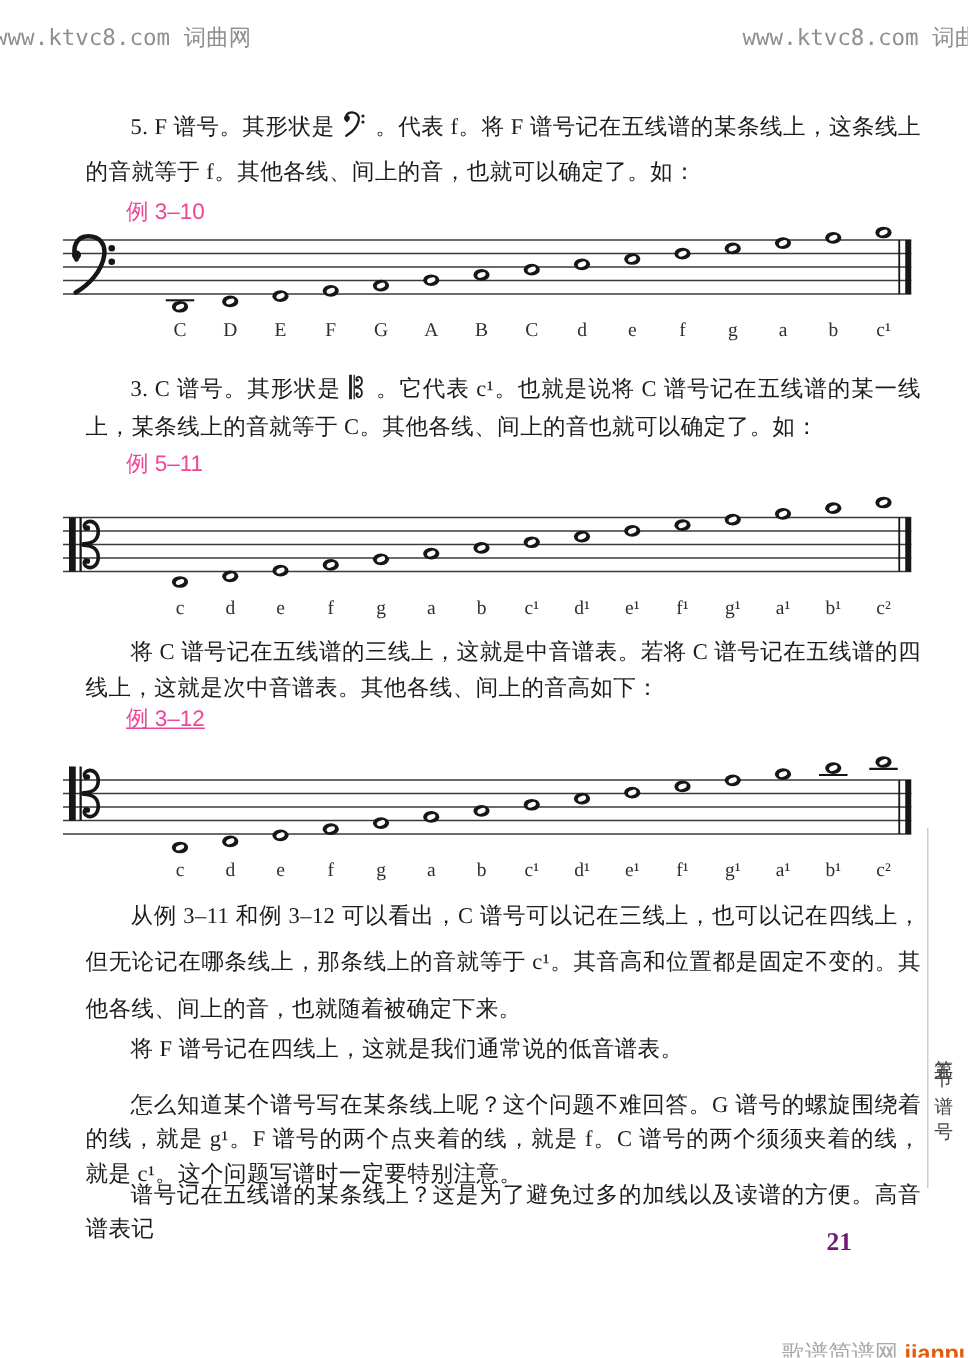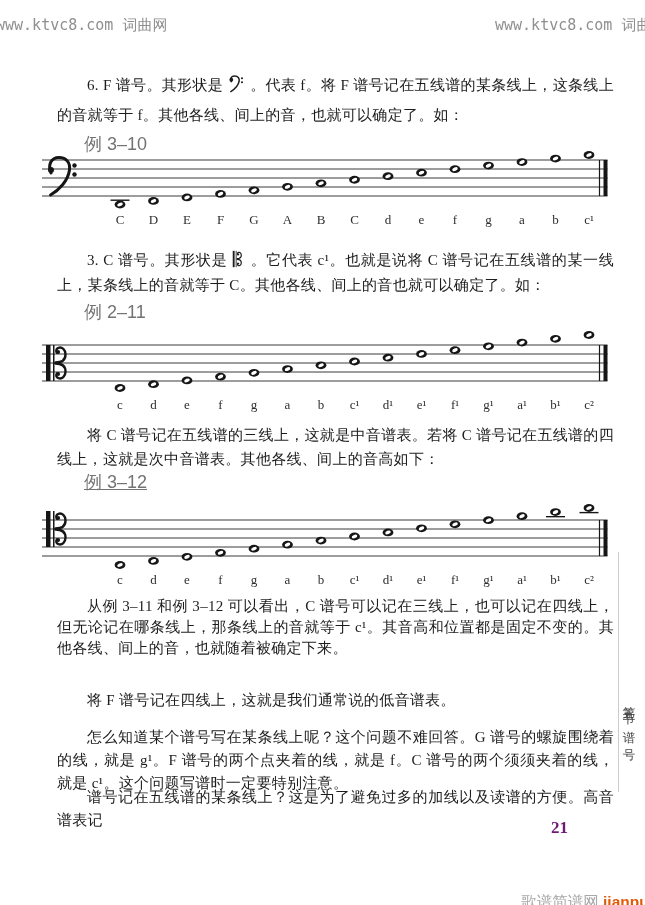--- a/index.html
+++ b/index.html
@@ -2,40 +2,40 @@
 <html><head>
 <meta charset="utf-8">
 <style>
   html,body{margin:0;padding:0;}
   body{width:645px;height:905px;background:#ffffff;font-family:"Liberation Serif","DejaVu Serif",serif;color:#1c1c1c;}
   .page{position:absolute;left:0;top:0;width:645px;height:905px;overflow:hidden;background:#fff;}
   .wm{position:absolute;font-family:"DejaVu Sans Mono",monospace;font-size:15px;color:#8f8f8f;white-space:pre;top:16px;}
   .wm-left{left:-4px;}
   .wm-right{left:495px;}
   .para{position:absolute;left:57px;width:557px;text-align:justify;font-size:15px;line-height:24px;text-indent:2em;letter-spacing:.3px;}
-  .exlabel{position:absolute;left:84px;font-family:"Liberation Sans","DejaVu Sans",sans-serif;font-size:18px;color:#737373;}
+  .exlabel{position:absolute;left:84px;font-family:"Liberation Sans","DejaVu Sans",sans-serif;font-size:15px;color:#ec4899;}
   .staff{position:absolute;left:40px;}
   .inline-clef{display:inline-block;vertical-align:-4px;margin:0 5px;}
   .sideline{position:absolute;left:618px;top:552px;width:1px;height:240px;background:#cccccc;}
   .sidetext{position:absolute;left:620px;top:696px;writing-mode:vertical-rl;font-size:12.5px;color:#444;letter-spacing:3px;}
   .pagenum{position:absolute;left:551px;top:818px;font-size:17px;font-weight:bold;color:#701a75;}
   .footer{position:absolute;left:504px;top:874px;font-family:"Liberation Sans","DejaVu Sans",sans-serif;font-size:15.5px;white-space:pre;}
   .f-gray{color:#a9a9a9;}
   .f-orange{color:#e25a0a;font-weight:bold;}
 </style>
 </head>
 <body>
 
 <div class="page">
 
   <div class="wm wm-left">www.ktvc8.com 词曲网</div>
   <div class="wm wm-right">www.ktvc8.com 词曲网</div>
 
   <div class="para" style="top:70px;line-height:30px;">
-    <span>6. F 谱号。其形状是</span><svg class="inline-clef" width="17" height="20" viewBox="0 0 18 20">
+    <span>5. F 谱号。其形状是</span><svg class="inline-clef" width="17" height="20" viewBox="0 0 18 20">
         <circle cx="3.5" cy="5.5" r="2" fill="#1c1c1c"></circle>
         <path d="M3.5 7.5 C1.8 4,3.5 1.5,7 1.5 C10.5 1.5,12.3 4,11.8 7 C11 11.5,7 15.5,3 18" stroke="#1c1c1c" stroke-width="1.6" fill="none" stroke-linecap="round"></path>
         <circle cx="14.8" cy="4" r="1.1" fill="#1c1c1c"></circle>
         <circle cx="14.8" cy="8.2" r="1.1" fill="#1c1c1c"></circle>
       </svg><span>。代表 f。将 F 谱号记在五线谱的某条线上，这条线上的音就等于 f。其他各线、间上的音，也就可以确定了。如：</span>
   </div>
 
   <div class="exlabel" style="top:132px;">例 3–10</div>
   <svg class="staff" style="top:144px;" width="575" height="92">
       <line x1="2" y1="16" x2="567.5" y2="16" stroke="#3a3a3a" stroke-width="1"></line>
@@ -103,21 +103,21 @@
     <span>3. C 谱号。其形状是</span><svg class="inline-clef" width="13" height="20" viewBox="0 0 14 20">
         <rect x="0.8" y="1.2" width="2" height="17.6" fill="#1c1c1c"></rect>
         <rect x="4" y="1.2" width="0.9" height="17.6" fill="#1c1c1c"></rect>
         <path d="M5.5 9.6 C8.3 9.6,10 8.2,10 5.9 C10 3.6,8.5 2.4,7 2.9 C5.9 3.3,5.6 4.6,6.3 5.5" stroke="#1c1c1c" stroke-width="1.3" fill="none" stroke-linecap="round"></path>
         <circle cx="6.9" cy="5.1" r="0.9" fill="#1c1c1c"></circle>
         <path d="M5.5 10.4 C8.3 10.4,10 11.8,10 14.1 C10 16.4,8.5 17.6,7 17.1 C5.9 16.7,5.6 15.4,6.3 14.5" stroke="#1c1c1c" stroke-width="1.3" fill="none" stroke-linecap="round"></path>
         <circle cx="6.9" cy="14.9" r="0.9" fill="#1c1c1c"></circle>
       </svg><span>。它代表 c¹。也就是说将 C 谱号记在五线谱的某一线上，某条线上的音就等于 C。其他各线、间上的音也就可以确定了。如：</span>
   </div>
 
-  <div class="exlabel" style="top:300px;">例 2–11</div>
+  <div class="exlabel" style="top:300px;">例 5–11</div>
   <svg class="staff" style="top:329px;" width="575" height="92">
       <line x1="2" y1="16" x2="567.5" y2="16" stroke="#3a3a3a" stroke-width="1"></line>
       <line x1="2" y1="25" x2="567.5" y2="25" stroke="#3a3a3a" stroke-width="1"></line>
       <line x1="2" y1="34" x2="567.5" y2="34" stroke="#3a3a3a" stroke-width="1"></line>
       <line x1="2" y1="43" x2="567.5" y2="43" stroke="#3a3a3a" stroke-width="1"></line>
       <line x1="2" y1="52" x2="567.5" y2="52" stroke="#3a3a3a" stroke-width="1"></line>
       <line x1="559.5" y1="16" x2="559.5" y2="52" stroke="#161616" stroke-width="1.2"></line>
       <rect x="563.5" y="16" width="4" height="36" fill="#161616"></rect>
       <g>
         <rect x="6" y="16" width="4.5" height="36" fill="#161616"></rect>
@@ -235,21 +235,21 @@
       <line x1="506" y1="12.671428571428576" x2="525" y2="12.671428571428576" stroke="#161616" stroke-width="1.4"></line>
       <ellipse cx="515.5" cy="8.071428571428577" rx="5.4" ry="3.9" fill="#161616"></ellipse>
       <ellipse cx="515.5" cy="8.071428571428577" rx="2.9" ry="1.7" fill="#ffffff" transform="rotate(-22 515.5 8.071428571428577)"></ellipse>
       <text x="515.5" y="80" text-anchor="middle" font-size="13" fill="#2e2e2e" font-family="&quot;Liberation Serif&quot;,&quot;DejaVu Serif&quot;,serif">b¹</text>
       <line x1="539.5" y1="8.6" x2="558.5" y2="8.6" stroke="#161616" stroke-width="1.4"></line>
       <ellipse cx="549" cy="4" rx="5.4" ry="3.9" fill="#161616"></ellipse>
       <ellipse cx="549" cy="4" rx="2.9" ry="1.7" fill="#ffffff" transform="rotate(-22 549 4)"></ellipse>
       <text x="549" y="80" text-anchor="middle" font-size="13" fill="#2e2e2e" font-family="&quot;Liberation Serif&quot;,&quot;DejaVu Serif&quot;,serif">c²</text>
     </svg>
 
-  <div class="para" style="top:596px;line-height:21px;">从例 3–11 和例 3–12 可以看出，C 谱号可以记在三线上，也可以记在四线上，但无论记在哪条线上，那条线上的音就等于 c¹。其音高和位置都是固定不变的。其他各线、间上的音，也就随着被确定下来。</div>
+  <div class="para" style="top:596px;line-height:31px;">从例 3–11 和例 3–12 可以看出，C 谱号可以记在三线上，也可以记在四线上，但无论记在哪条线上，那条线上的音就等于 c¹。其音高和位置都是固定不变的。其他各线、间上的音，也就随着被确定下来。</div>
   <div class="para" style="top:689px;line-height:23px;">将 F 谱号记在四线上，这就是我们通常说的低音谱表。</div>
   <div class="para" style="top:713px;line-height:23px;margin-top:13px;">怎么知道某个谱号写在某条线上呢？这个问题不难回答。G 谱号的螺旋围绕着的线，就是 g¹。F 谱号的两个点夹着的线，就是 f。C 谱号的两个须须夹着的线，就是 c¹。这个问题写谱时一定要特别注意。</div>
   <div class="para" style="top:786px;line-height:23px;">谱号记在五线谱的某条线上？这是为了避免过多的加线以及读谱的方便。高音谱表记</div>
 
   <div class="sideline"></div>
   <div class="sidetext">第五节　谱　号</div>
 
   <div class="pagenum">21</div>
 
   <div class="footer">

